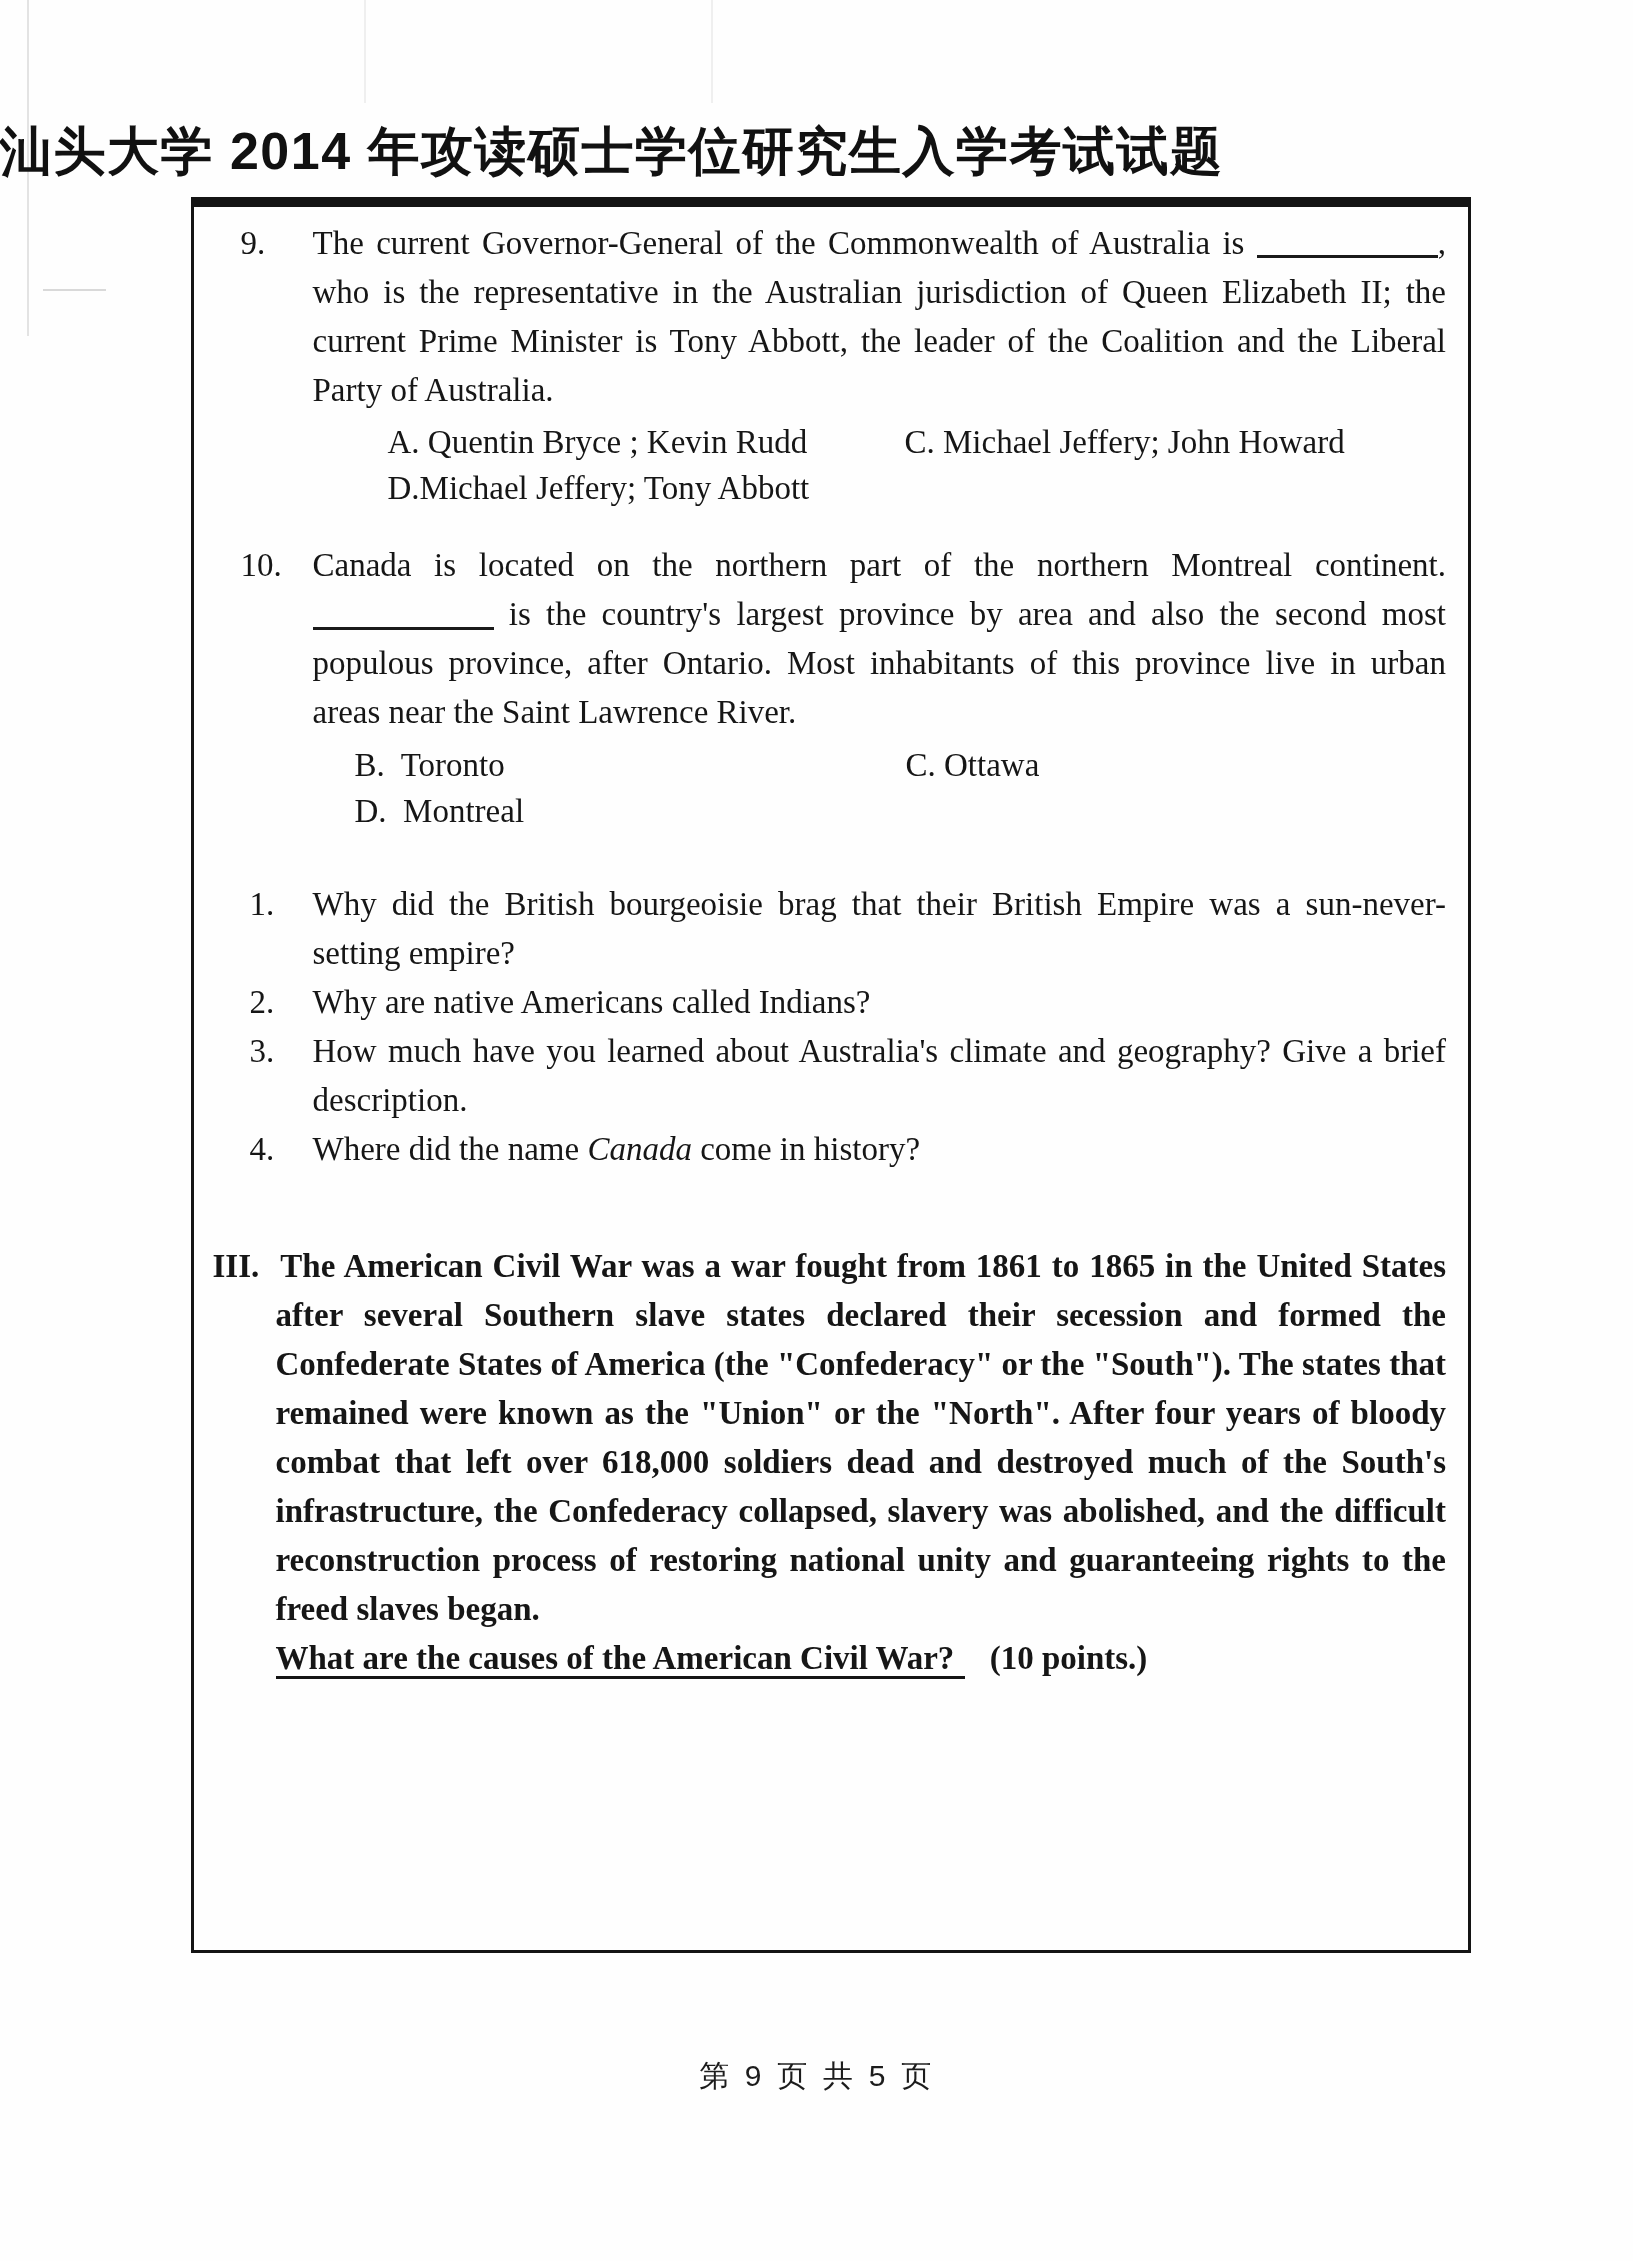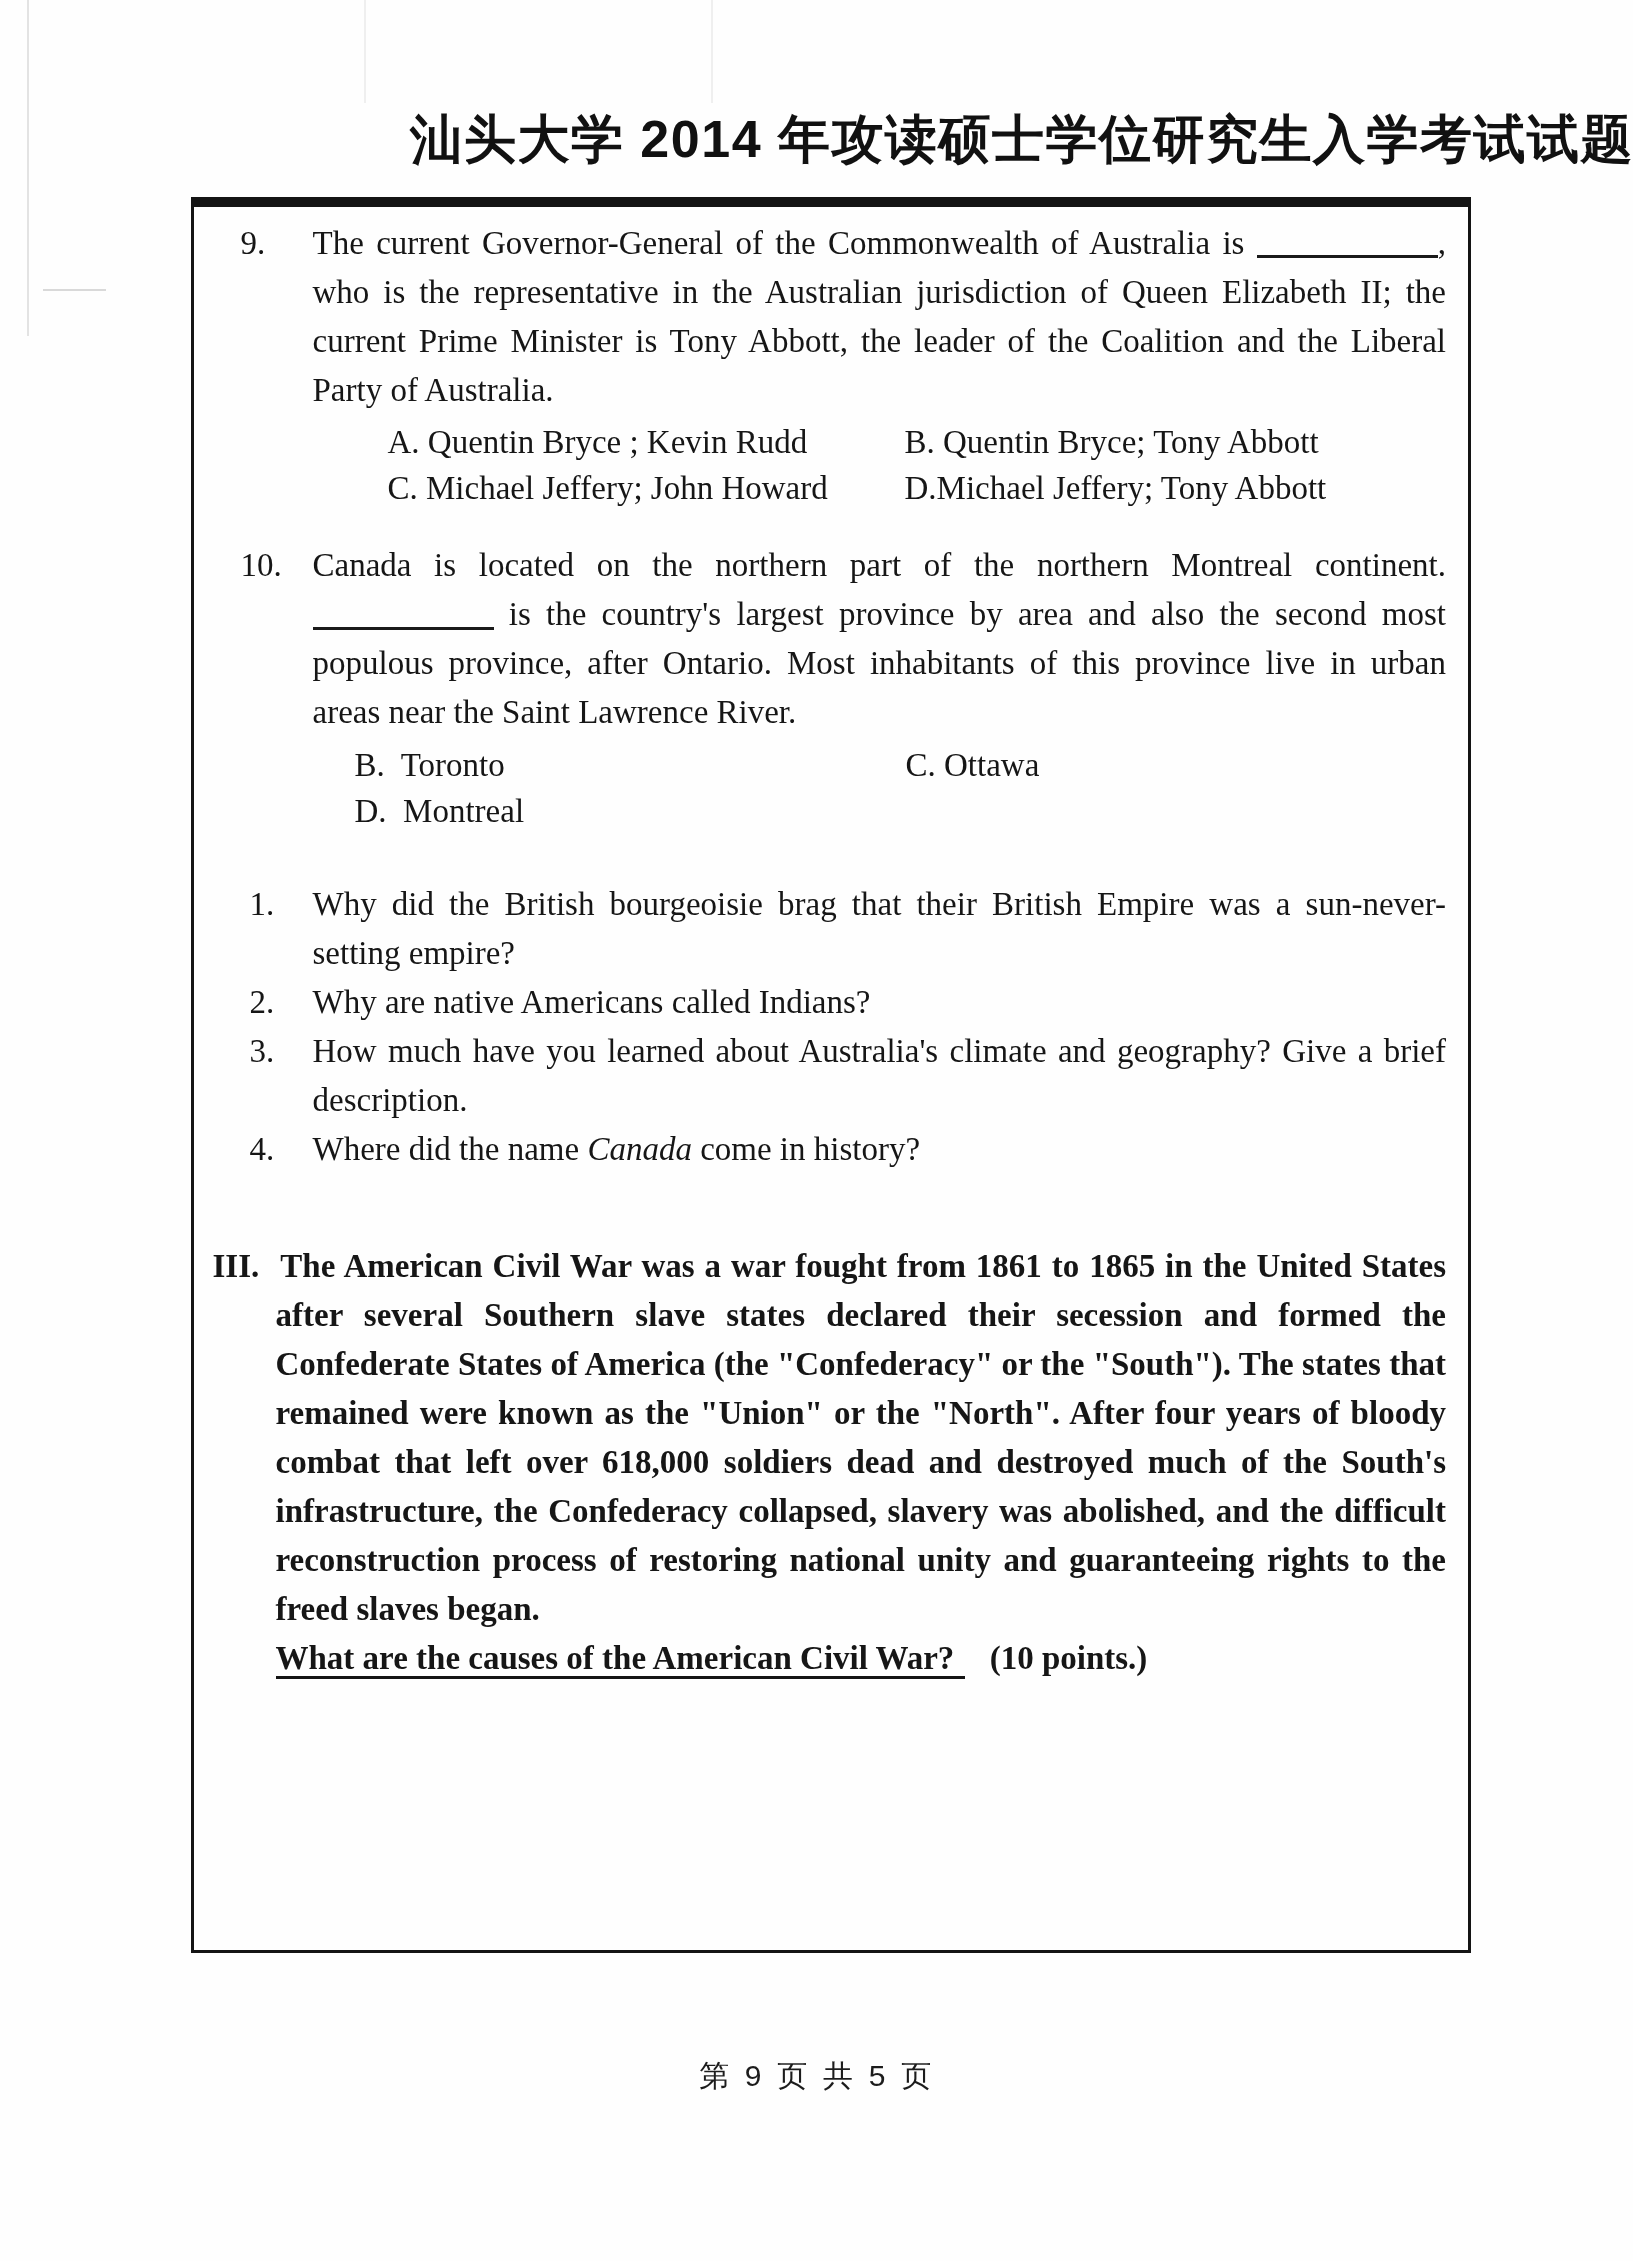--- a/index.html
+++ b/index.html
@@ -13,23 +13,23 @@
   }
   
   .artifact{position:absolute;background:#e3e3e3;}
   .art-v{left:27px;top:0;width:2.2px;height:336px;}
   .art-tick{left:43px;top:289px;width:63px;height:2.2px;background:#d9d9d9;}
   .art-hv1{left:364px;top:0;width:1.5px;height:103px;background:#efefef;}
   .art-hv2{left:711px;top:0;width:1.5px;height:103px;background:#efefef;}
 
   .title{
     position:absolute;
-    top:105px;left:0;width:100%;
+    top:117px;left:0;width:100%;
     margin:0;
-    text-align:right;
+    text-align:left;
     font-family:"Liberation Sans","DejaVu Sans",sans-serif;
     font-size:52px;
     font-weight:bold;
     letter-spacing:1.5px;
     color:#111;
   }
   .content-box{
     position:absolute;
     left:191px;top:197px;
     width:1280px;height:1756px;
@@ -116,21 +116,20 @@
   <div class="content-box">
 
     <div class="mc-question">
       <div class="q-row">
         <span class="q-num">9.</span>
         <p class="q-text"><span>The current Governor-General of the Commonwealth of Australia is</span>
           <span class="blank"></span><span>, who is the representative in the Australian jurisdiction of Queen Elizabeth II; the current Prime Minister is Tony Abbott, the leader of the Coalition and the Liberal Party of Australia.</span></p>
       </div>
       <div class="options options-q9">
         <span class="option">A. Quentin Bryce ; Kevin Rudd</span>
-        <span class="option">B. Quentin Bryce; Tony Abbott</span>
         <span class="option">C. Michael Jeffery; John Howard</span>
         <span class="option">D.Michael Jeffery; Tony Abbott</span>
       </div>
     </div>
 
     <div class="mc-question q10-block">
       <div class="q-row">
         <span class="q-num">10.</span>
         <p class="q-text"><span>Canada is located on the northern part of the northern Montreal continent.</span>
           <span class="blank"></span>

